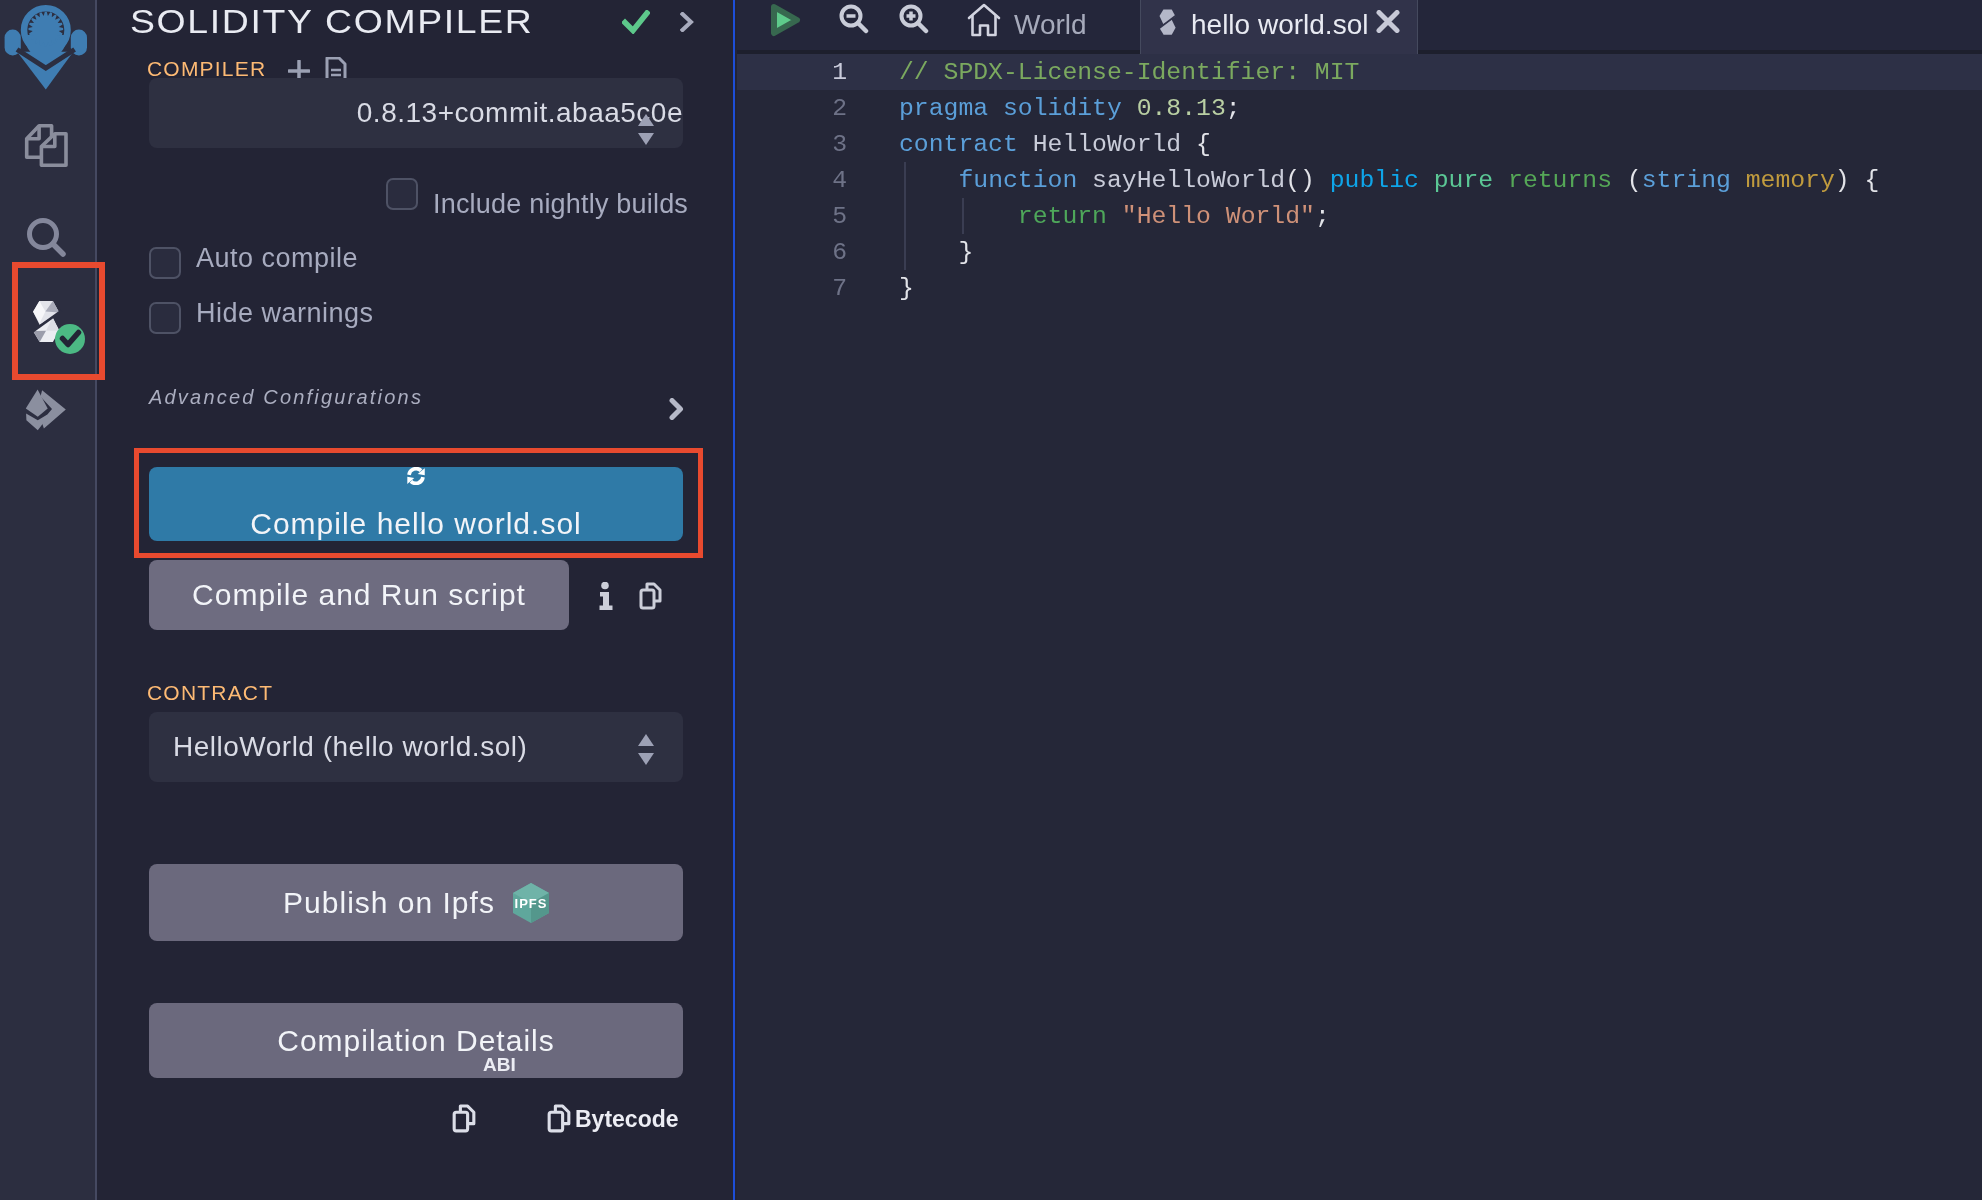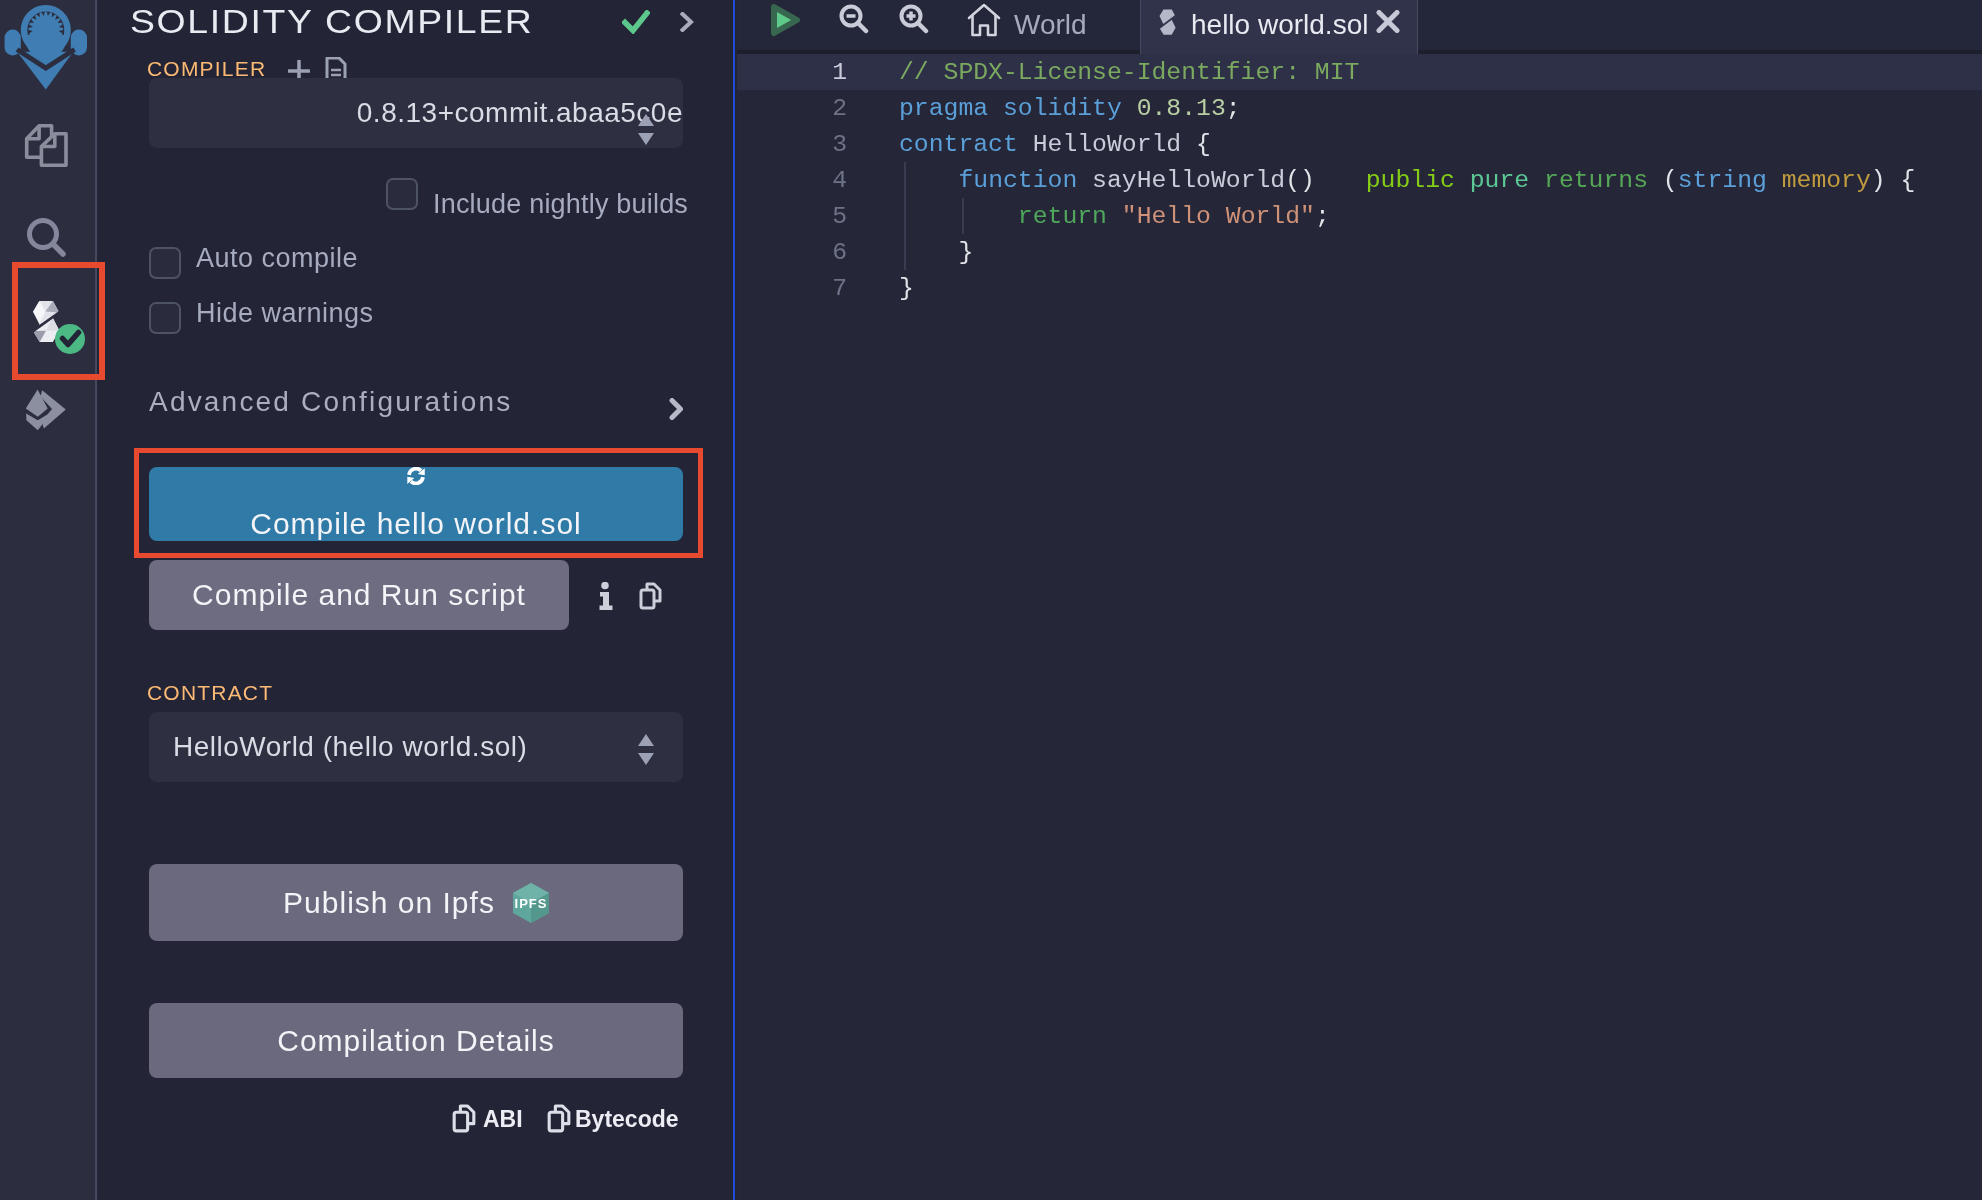--- a/index.html
+++ b/index.html
@@ -24,21 +24,21 @@
   #tabbar { position:absolute; left:0; top:0; width:1245px; height:54px; background:#24263a; border-bottom:4px solid #1d1f2d; }
   #activetab { position:absolute; left:403px; top:0; width:278px; height:54px; background:#31334a; border-left:1px solid #454a5e; border-right:1px solid #454a5e; }
   #linehl { position:absolute; left:0; top:54px; width:1245px; height:36px; background:#2d3046; }
   .ln { position:absolute; left:0; width:110px; text-align:right; font-family:"Liberation Mono", monospace; font-size:24.75px; line-height:36px; color:#6e7287; }
   .cl { position:absolute; left:162px; font-family:"Liberation Mono", monospace; font-size:24.75px; line-height:36px; white-space:pre; color:#e2e3e8; }
   .ig { position:absolute; width:2px; height:36px; background:#3a3d52; }
   .c-com { color:#7ba95f; }
   .c-kw  { color:#5b9fd9; }
   .c-num { color:#b9cfa3; }
   .c-id  { color:#c9ccd9; }
-  .c-pub { color:#84cc16;margin-left:36px; }
+  .c-pub { color:#0ea5e9; }
   .c-pur { color:#5bc795; }
   .c-ret { color:#55a757; }
   .c-ret2{ color:#4ea75a; }
   .c-mem { color:#c09b3e; }
   .c-str { color:#cf9178; }
 </style>
 </head>
 <body>
 
 <div id="iconbar">
@@ -111,21 +111,21 @@
   <svg class="abs" style="left:540px; top:114px;" width="18" height="31" viewBox="0 0 18 31">
     <polygon points="9,0 17,12 1,12" fill="#9da1b5"></polygon>
     <polygon points="1,19 17,19 9,31" fill="#9da1b5"></polygon>
   </svg>
   <div class="cb" style="left:289px; top:178px;"></div>
   <div class="body-txt" style="left:336px; top:181px; letter-spacing:0.2px;margin-top:8px;">Include nightly builds</div>
   <div class="cb" style="left:52px; top:247px;"></div>
   <div class="body-txt" style="left:99px; top:243px;">Auto compile</div>
   <div class="cb" style="left:52px; top:302px;"></div>
   <div class="body-txt" style="left:99px; top:298px;">Hide warnings</div>
-  <div class="body-txt" style="left:52px; top:386px; font-size:28px; letter-spacing:2.2px; color:#abaec0;">Advanced Configurations</div>
+  <div class="body-txt" style="left:52px; top:386px; font-size:20px; letter-spacing:2.2px; color:#abaec0;font-style:italic;">Advanced Configurations</div>
   <svg class="abs" style="left:572px; top:398px;" width="15" height="22" viewBox="0 0 15 22">
     <path d="M3,2.5 L11.5,11 L3,19.5" fill="none" stroke="#b6b9c8" stroke-width="5" stroke-linecap="round" stroke-linejoin="round"></path>
   </svg>
 
   <div class="btn" style="top:467px; height:74px; background:#2f7aa7; gap:22px;flex-direction:column;">
     <svg width="32" height="32" viewBox="0 0 32 32">
       <g fill="#ffffff">
         <path d="M3.5,14 A12.8,12.8 0 0 1 25,6.5" fill="none" stroke="#ffffff" stroke-width="6.5"></path>
         <polygon points="31.5,2 31.5,14.5 19,12.5"></polygon>
         <path d="M28.5,18 A12.8,12.8 0 0 1 7,25.5" fill="none" stroke="#ffffff" stroke-width="6.5"></path>
@@ -161,21 +161,21 @@
       <polygon points="18,20 36,10 36,30 18,40" fill="#54978c"></polygon>
       <text x="18" y="25" font-size="13" font-weight="700" fill="#ffffff" text-anchor="middle" font-family="Liberation Sans, sans-serif">IPFS</text>
     </svg>
   </div>
   <div class="btn" style="top:1003px; height:75px; background:#6b697d;">Compilation Details</div>
 
   <svg class="abs" style="left:355px; top:1104px;" width="24" height="30" viewBox="0 0 23 29">
     <path d="M8,2 H15 L21,8 V19 H8 Z" fill="none" stroke="#dcdee8" stroke-width="3" stroke-linejoin="round"></path>
     <rect x="2" y="8" width="13" height="18" rx="2" fill="#232435" stroke="#dcdee8" stroke-width="3"></rect>
   </svg>
-  <div style="position:absolute; left:386px; top:1106px; font-size:23px; font-weight:700; color:#ecedf4;">ABI</div>
+  <div style="position:absolute; left:386px; top:1054px; font-size:19px; font-weight:700; color:#ecedf4;">ABI</div>
   <svg class="abs" style="left:450px; top:1104px;" width="24" height="30" viewBox="0 0 23 29">
     <path d="M8,2 H15 L21,8 V19 H8 Z" fill="none" stroke="#dcdee8" stroke-width="3" stroke-linejoin="round"></path>
     <rect x="2" y="8" width="13" height="18" rx="2" fill="#232435" stroke="#dcdee8" stroke-width="3"></rect>
   </svg>
   <div style="position:absolute; left:478px; top:1106px; font-size:23px; font-weight:700; color:#ecedf4;">Bytecode</div>
 </div>
 
 <div id="main">
   <div id="linehl"></div>
   <div id="tabbar">

